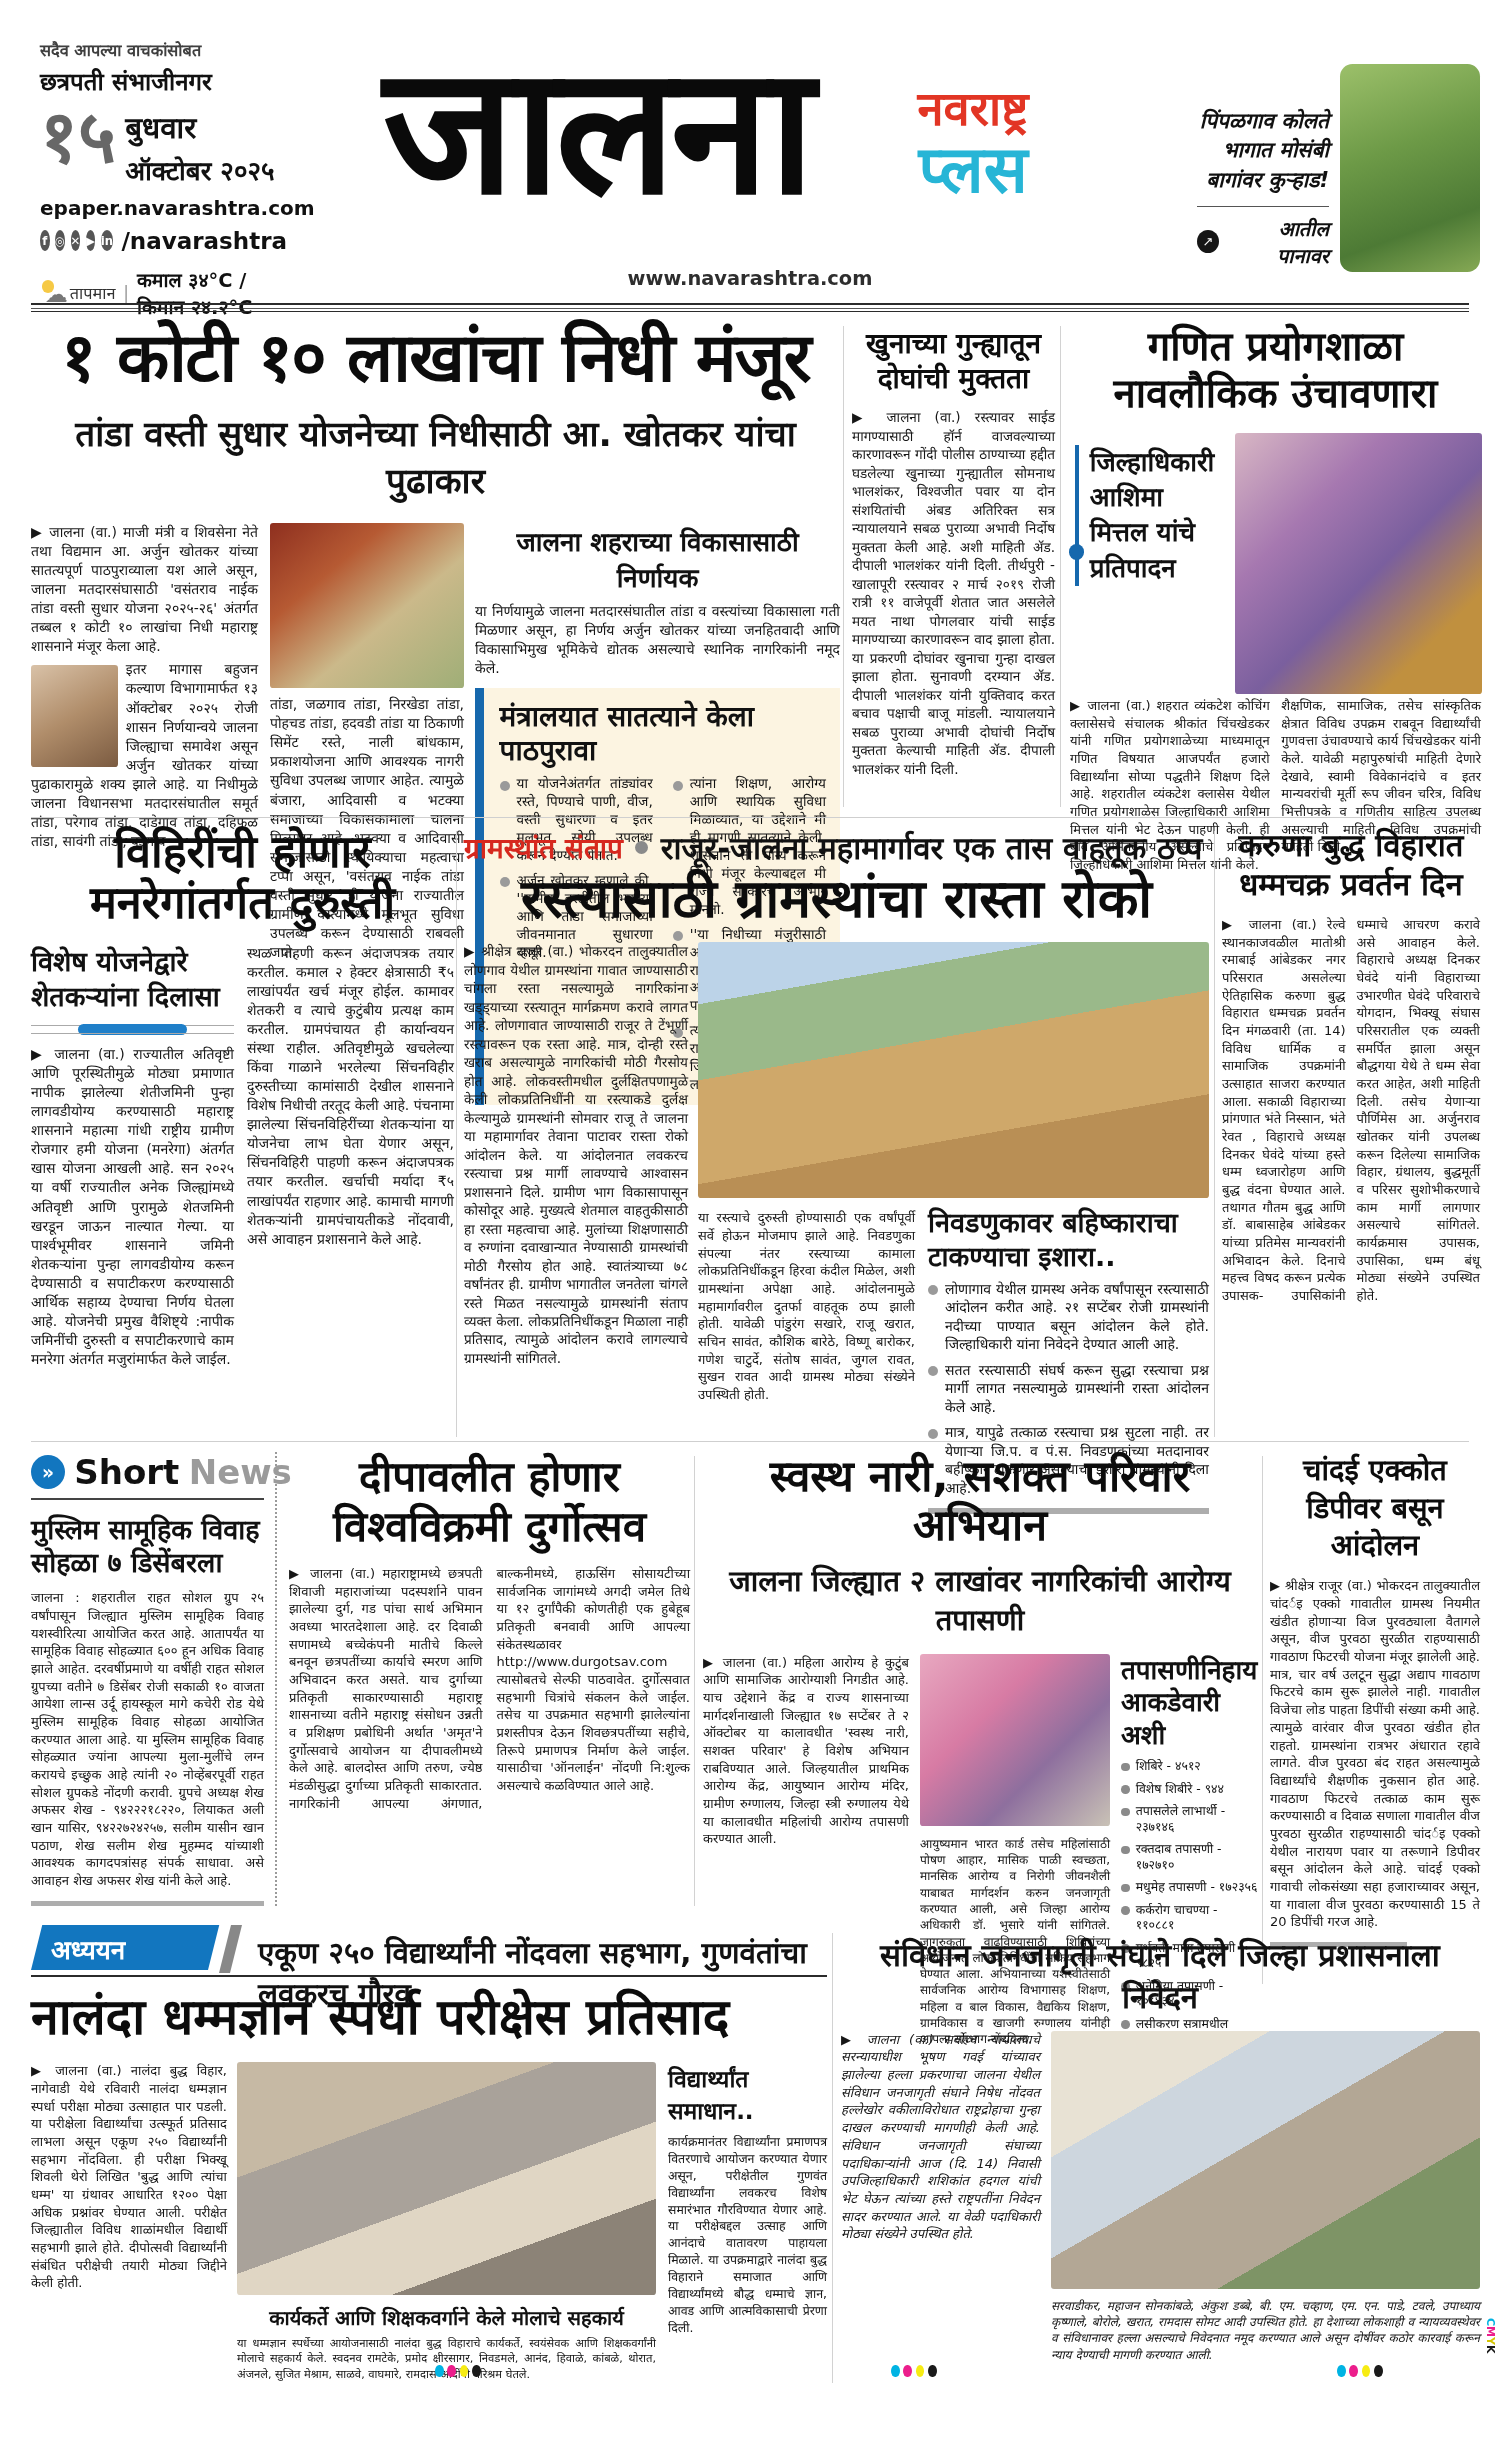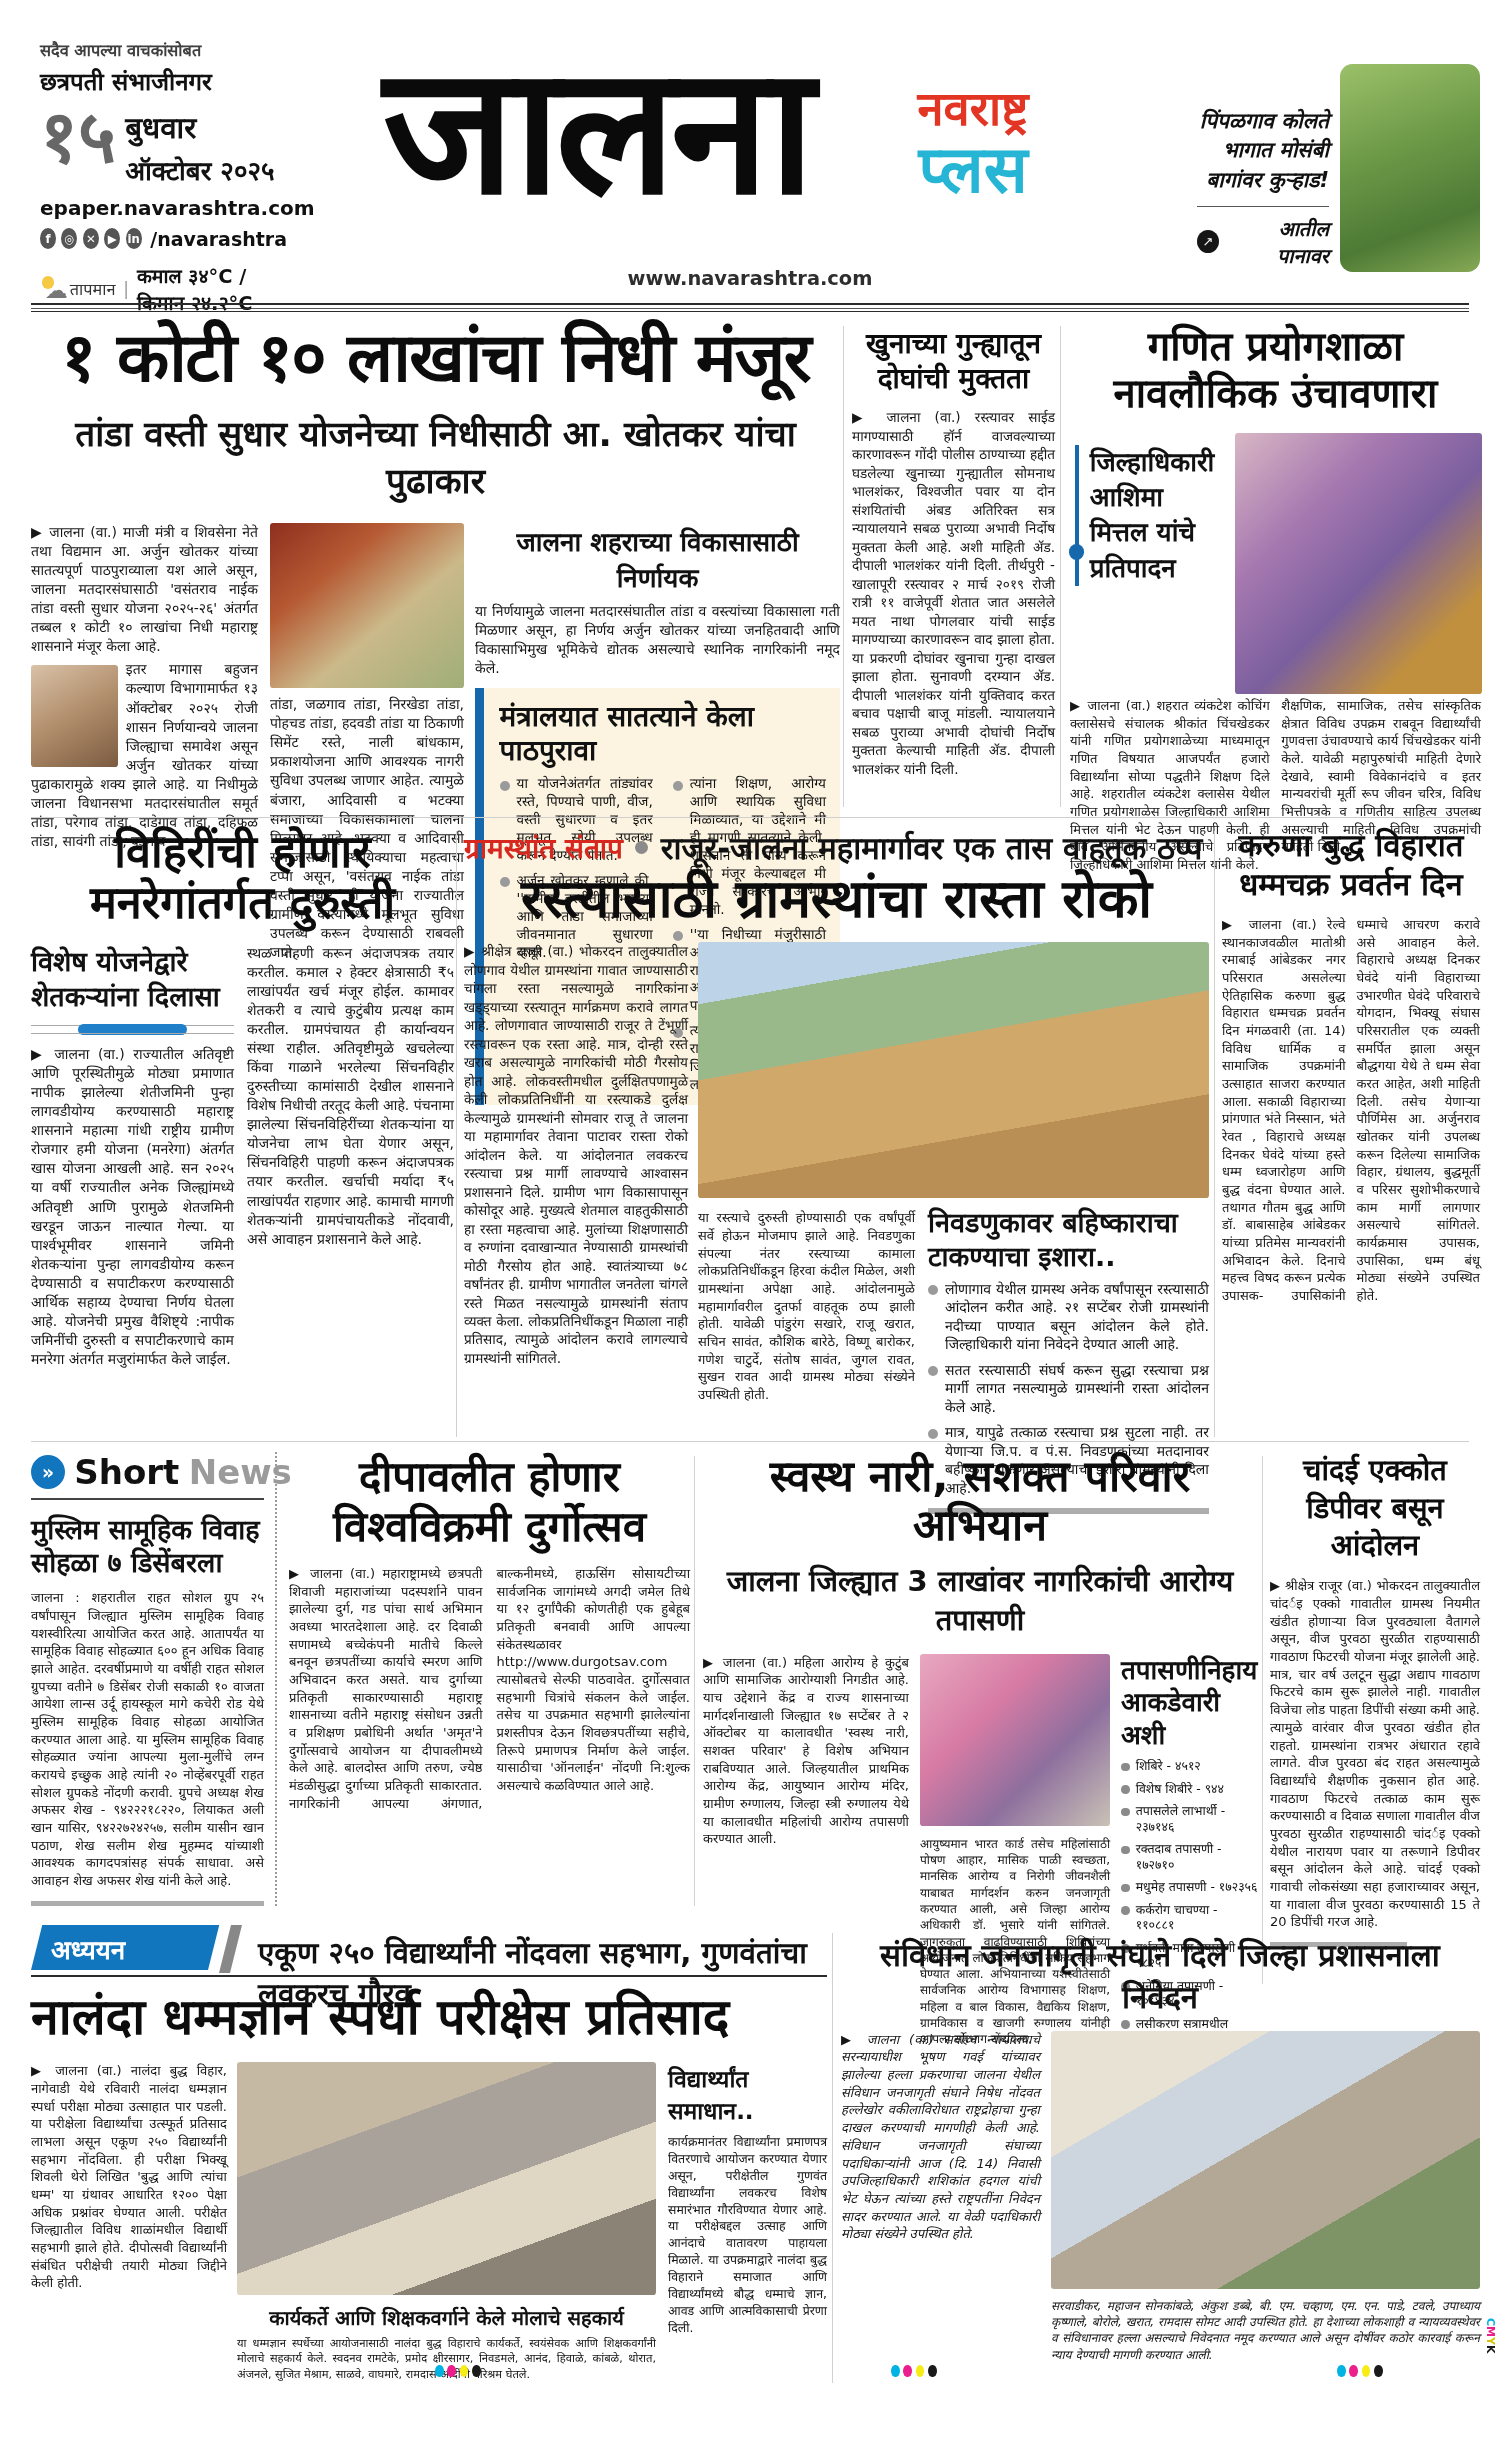--- a/index.html
+++ b/index.html
@@ -16,21 +16,21 @@
   .mh-edition{font-size:24px;font-weight:800;margin-top:3.1px;}
   .mh-daterow{display:flex;margin-top:4.7px;}
   .mh-day{font-size:73px;font-weight:800;color:#676767;line-height:.95;}
   .mh-dcol{margin-left:9.3px;margin-top:4.7px;}
   .mh-weekday{font-size:29.5px;font-weight:800;}
   .mh-month{font-size:26px;font-weight:700;margin-top:4.7px;}
   .mh-epaper{font-size:20px;font-weight:600;margin-top:7.8px;}
   .soc-row{display:flex;align-items:center;gap:5.4px;margin-top:7.8px;}
   .soc{width:21px;height:21px;border-radius:50%;background:#555;color:#fff;font-size:11.6px;
        font-weight:700;display:flex;align-items:center;justify-content:center;}
-  .soc-handle{font-size:19px;font-weight:600;margin-left:3.1px;}
+  .soc-handle{font-size:23px;font-weight:600;margin-left:3.1px;}
   .wx-row{display:flex;align-items:center;gap:7.8px;margin-top:12.4px;}
   .wx-ic{position:relative;width:34px;height:26px;}
   .wx-sun{position:absolute;left:1.6px;top:0;width:12.4px;height:12.4px;border-radius:50%;background:#f6c945;}
   .wx-cloud{position:absolute;left:4.7px;top:3.1px;font-size:23px;color:#777;line-height:1;}
   .wx-label{font-size:16.3px;color:#333;}
   .wx-sep{color:#999;font-size:17px;}
   .wx-val{font-size:19.4px;font-weight:700;}
   .mh-title{font-size:177px;font-weight:900;letter-spacing:-4.7px;line-height:1.1;color:#0a0a0a;}
   .logo1{font-size:47px;font-weight:900;color:#e23524;line-height:1.05;}
   .logo2{font-size:65px;font-weight:900;color:#27b5d6;line-height:1.05;margin-top:3.1px;}
@@ -319,21 +319,21 @@
 
   <div class="abs" style="left:289px;top:1452px;width:401px;">
     <div class="hl durg-h ctr">दीपावलीत होणार विश्वविक्रमी दुर्गोत्सव</div>
     <div class="twocol body-txt" style="margin-top:14px;font-size:13px;column-gap:14px;">▶  जालना (वा.) महाराष्ट्रामध्ये छत्रपती शिवाजी महाराजांच्या पदस्पर्शाने पावन झालेल्या दुर्ग, गड पांचा सार्थ अभिमान अवध्या भारतदेशाला आहे. दर दिवाळी सणामध्ये बच्चेकंपनी मातीचे किल्ले बनवून छत्रपतींच्या कार्याचे स्मरण आणि अभिवादन करत असते. याच दुर्गाच्या प्रतिकृती साकारण्यासाठी महाराष्ट्र शासनाच्या वतीने महाराष्ट्र संसोधन उन्नती व प्रशिक्षण प्रबोधिनी अर्थात 'अमृत'ने दुर्गोत्सवाचे आयोजन या दीपावलीमध्ये केले आहे. बालदोस्त आणि तरुण, ज्येष्ठ मंडळीसुद्धा दुर्गाच्या प्रतिकृती साकारतात. नागरिकांनी आपल्या अंगणात, बाल्कनीमध्ये, हाऊसिंग सोसायटीच्या सार्वजनिक जागांमध्ये अगदी जमेल तिथे या १२ दुर्गांपैकी कोणतीही एक हुबेहूब प्रतिकृती बनवावी आणि आपल्या संकेतस्थळावर http://www.durgotsav.com त्यासोबतचे सेल्फी पाठवावेत. दुर्गोत्सवात सहभागी चित्रांचे संकलन केले जाईल. तसेच या उपक्रमात सहभागी झालेल्यांना प्रशस्तीपत्र देऊन शिवछत्रपतींच्या सहीचे, तिरूपे प्रमाणपत्र निर्माण केले जाईल. यासाठीचा 'ऑनलाईन' नोंदणी नि:शुल्क असल्याचे कळविण्यात आले आहे.</div>
   </div>
 
   <div class="vline" style="left:694px;top:1456px;height:450px;"></div>
 
   <div class="abs" style="left:703px;top:1452px;width:554px;">
     <div class="hl sw-h ctr">स्वस्थ नारी, सशक्त परिवार अभियान</div>
-    <div class="sw-sub ctr">जालना जिल्ह्यात 3 लाखांवर नागरिकांची आरोग्य तपासणी</div>
+    <div class="sw-sub ctr">जालना जिल्ह्यात २ लाखांवर नागरिकांची आरोग्य तपासणी</div>
     <div style="position:relative;margin-top:15.5px;height:342px;">
       <div class="abs body-txt" style="left:0;top:0;width:206px;font-size:13px;">▶  जालना (वा.) महिला आरोग्य हे कुटुंब आणि सामाजिक आरोग्याशी निगडीत आहे.  याच उद्देशाने केंद्र व राज्य शासनाच्या मार्गदर्शनाखाली जिल्ह्यात १७ सप्टेंबर ते २ ऑक्टोबर या कालावधीत 'स्वस्थ नारी, सशक्त परिवार' हे विशेष अभियान राबविण्यात आले. जिल्हयातील प्राथमिक आरोग्य केंद्र, आयुष्यान आरोग्य मंदिर, ग्रामीण रुग्णालय, जिल्हा स्त्री रुग्णालय येथे या कालावधीत महिलांची आरोग्य तपासणी करण्यात आली.</div>
       <div class="abs sw-photo" style="left:217px;top:0;width:190px;height:172px;border-radius:3.1px;"></div>
       <div class="abs body-txt" style="left:217px;top:182px;width:190px;font-size:12px;">आयुष्यमान भारत कार्ड तसेच महिलांसाठी पोषण आहार, मासिक पाळी स्वच्छता, मानसिक आरोग्य व निरोगी जीवनशैली याबाबत मार्गदर्शन करुन जनजागृती करण्यात आली, असे जिल्हा आरोग्य अधिकारी डॉ. भुसारे यांनी सांगितले. जागरुकता वाढविण्यासाठी शिबिरांच्या आयोजनात लोकप्रतिनिधींचा सक्रिय सहभाग घेण्यात आला. अभियानाच्या यशस्वीतेसाठी सार्वजनिक आरोग्य विभागासह शिक्षण, महिला व बाल विकास, वैद्यकिय शिक्षण, ग्रामविकास व खाजगी रुग्णालय यांनीही आपला सहभाग नोंदविला.</div>
       <div class="abs" style="left:418px;top:0;width:137px;">
         <div class="st-h">तपासणीनिहाय आकडेवारी अशी</div>
         <div class="st-row">
             <span class="st-dot"></span>
             <span class="st-txt">शिबिरे - ४५१२</span>
           </div>

